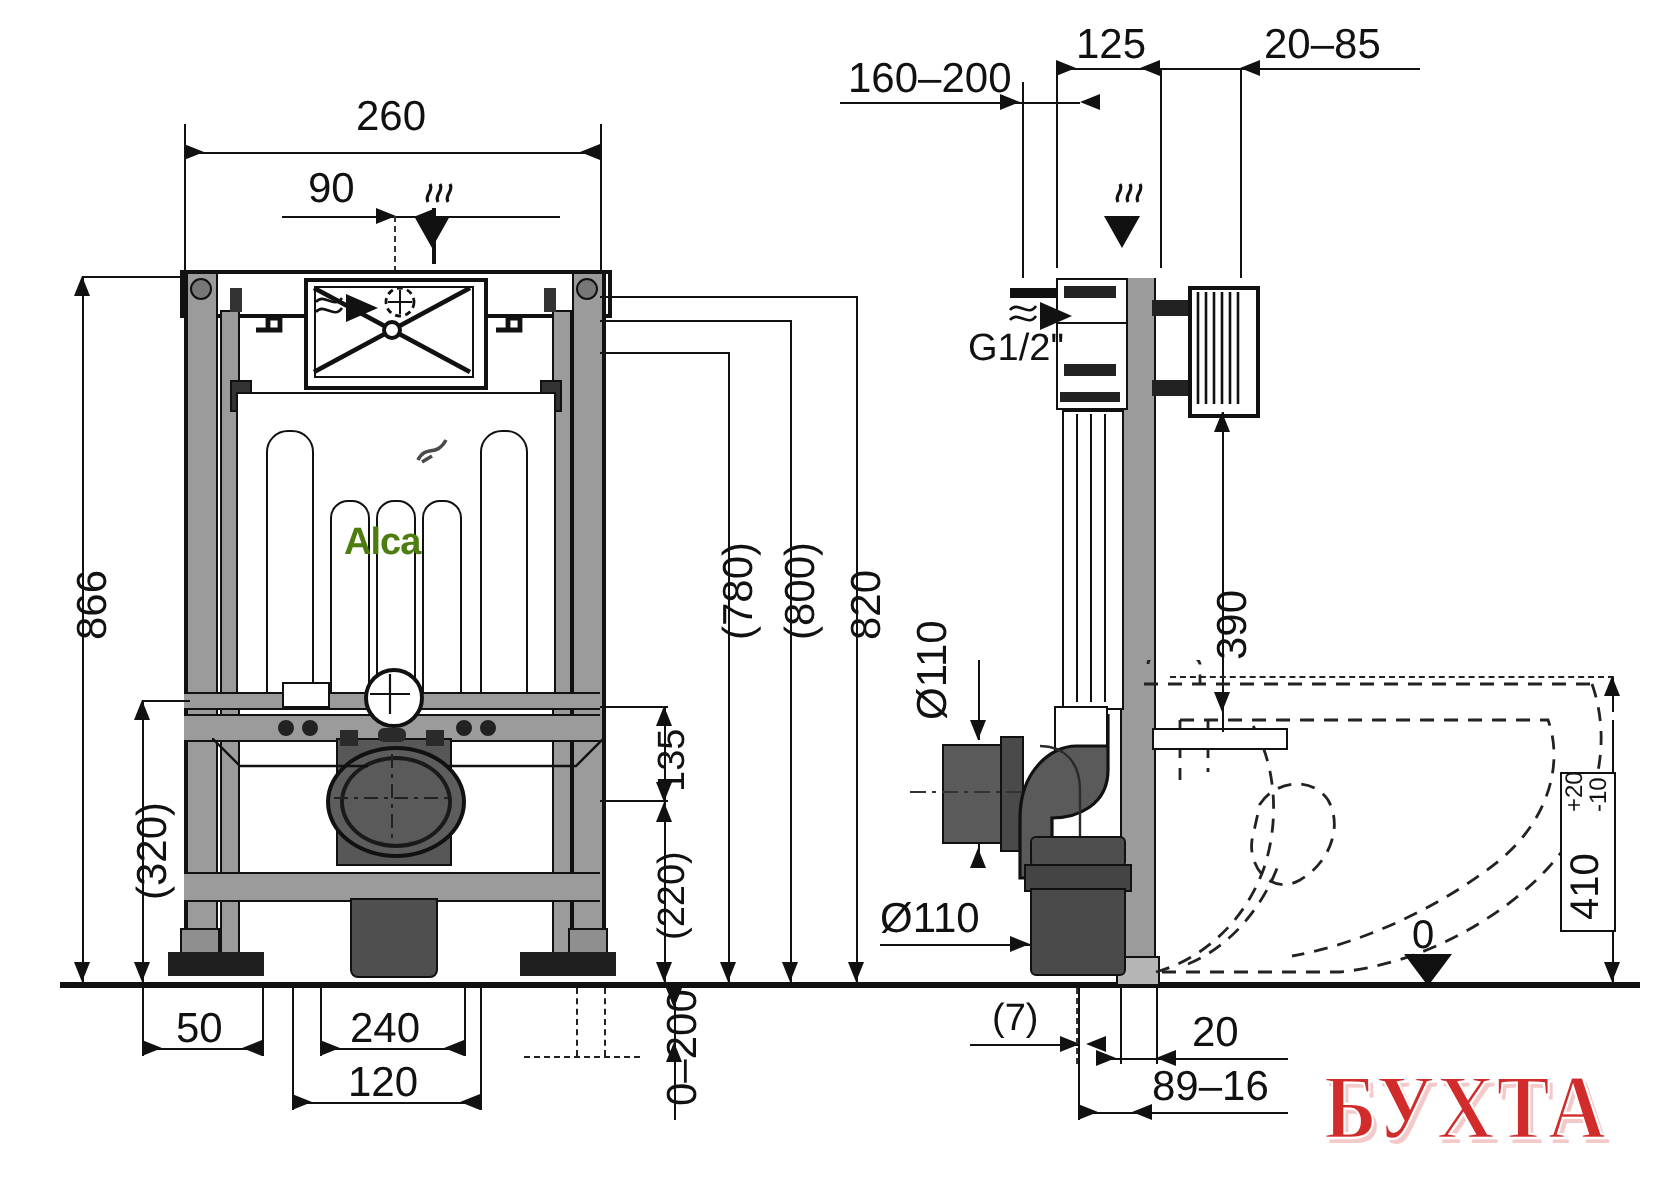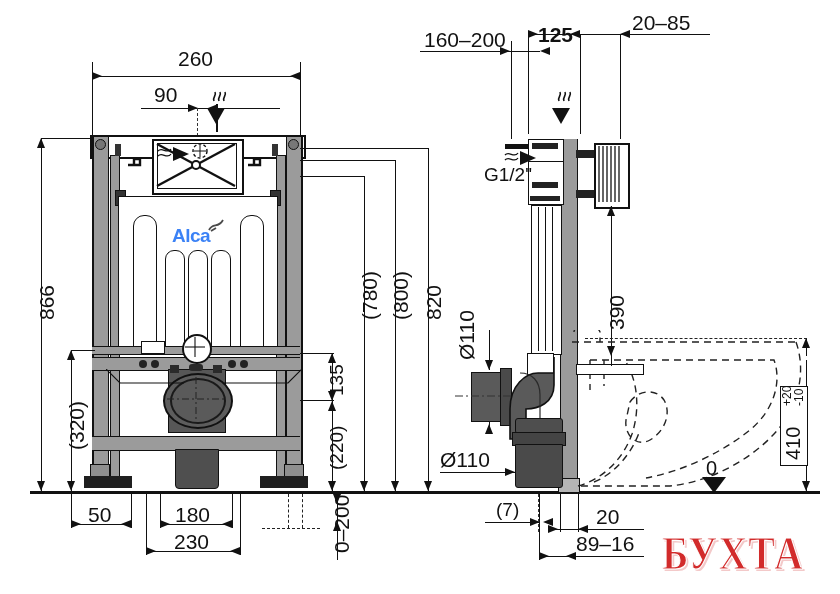--- a/index.html
+++ b/index.html
@@ -56,22 +56,23 @@
 
   
   #floor{position:absolute;left:30px;top:491px;width:790px;height:3px;background:#111;}
 
   
   .alca{
     position:absolute;
     font-family:"Liberation Sans", sans-serif;
     font-weight:bold;
     font-size:19px;
-    color:#3b82f6;
+    color:#4d7c0f;
     letter-spacing:-0.5px;
+    margin-top:36px;
   }
   
   #watermark{
     position:absolute;
     font-family:"Liberation Serif", serif;
     font-weight:bold;
     font-size:40px;
     letter-spacing:1px;
     color:#d22b2b;
     -webkit-text-stroke:1px #ffffff;
@@ -256,47 +257,47 @@
   <div class="ln h1" style="left:71px;top:524px;width:60px;"></div>
   <div class="ar right" style="left:71px;top:520px;"></div>
   <div class="ar left" style="left:121px;top:520px;"></div>
   <div class="dim" style="left:88px;top:504px;">50</div>
 
   <div class="ln v1" style="left:160px;top:494px;width:1px;height:34px;"></div>
   <div class="ln v1" style="left:232px;top:494px;width:1px;height:34px;"></div>
   <div class="ln h1" style="left:160px;top:524px;width:72px;"></div>
   <div class="ar right" style="left:160px;top:520px;"></div>
   <div class="ar left" style="left:222px;top:520px;"></div>
-  <div class="dim" style="left:175px;top:504px;">180</div>
+  <div class="dim" style="left:175px;top:504px;">240</div>
 
   <div class="ln v1" style="left:146px;top:494px;width:1px;height:61px;"></div>
   <div class="ln v1" style="left:240px;top:494px;width:1px;height:61px;"></div>
   <div class="ln h1" style="left:146px;top:551px;width:94px;"></div>
   <div class="ar right" style="left:146px;top:547px;"></div>
   <div class="ar left" style="left:230px;top:547px;"></div>
-  <div class="dim" style="left:174px;top:531px;">230</div>
+  <div class="dim" style="left:174px;top:531px;">120</div>
 
   <div class="dash-v" style="left:288px;top:494px;height:34px;"></div>
   <div class="dash-v" style="left:302px;top:494px;height:34px;"></div>
   <div class="dash-h" style="left:262px;top:528px;width:58px;"></div>
   <div class="ln v1" style="left:337px;top:494px;width:1.2px;height:66px;"></div>
   <div class="ar down" style="left:333px;top:494px;"></div>
   <div class="ar up" style="left:333px;top:521px;"></div>
   <div class="dim rot" style="left:331px;top:553px;">0–200</div>
 
   <div class="ln h1" style="left:420px;top:51px;width:120px;"></div>
   <div class="ar right" style="left:500px;top:47px;"></div>
   <div class="ar left" style="left:540px;top:47px;"></div>
   <div class="dim" style="left:424px;top:29px;">160–200</div>
   <div class="ln v1" style="left:511px;top:41px;width:1px;height:98px;"></div>
 
   <div class="ln h1" style="left:528px;top:34px;width:52px;"></div>
   <div class="ar right" style="left:528px;top:30px;"></div>
   <div class="ar left" style="left:570px;top:30px;"></div>
-  <div class="dim" style="left:538px;top:24px;font-weight:bold;">125</div>
+  <div class="dim" style="left:538px;top:12px;">125</div>
   <div class="ln v1" style="left:528px;top:34px;width:1px;height:100px;"></div>
   <div class="ln v1" style="left:580px;top:34px;width:1px;height:100px;"></div>
 
   <div class="ln h1" style="left:580px;top:34px;width:130px;"></div>
   <div class="ar left" style="left:620px;top:30px;"></div>
   <div class="ln v1" style="left:620px;top:34px;width:1px;height:105px;"></div>
   <div class="dim" style="left:632px;top:12px;">20–85</div>
 
   <div class="steam" style="left:553px;top:84px;">
     <svg width="26" height="22" viewBox="0 0 26 22">

